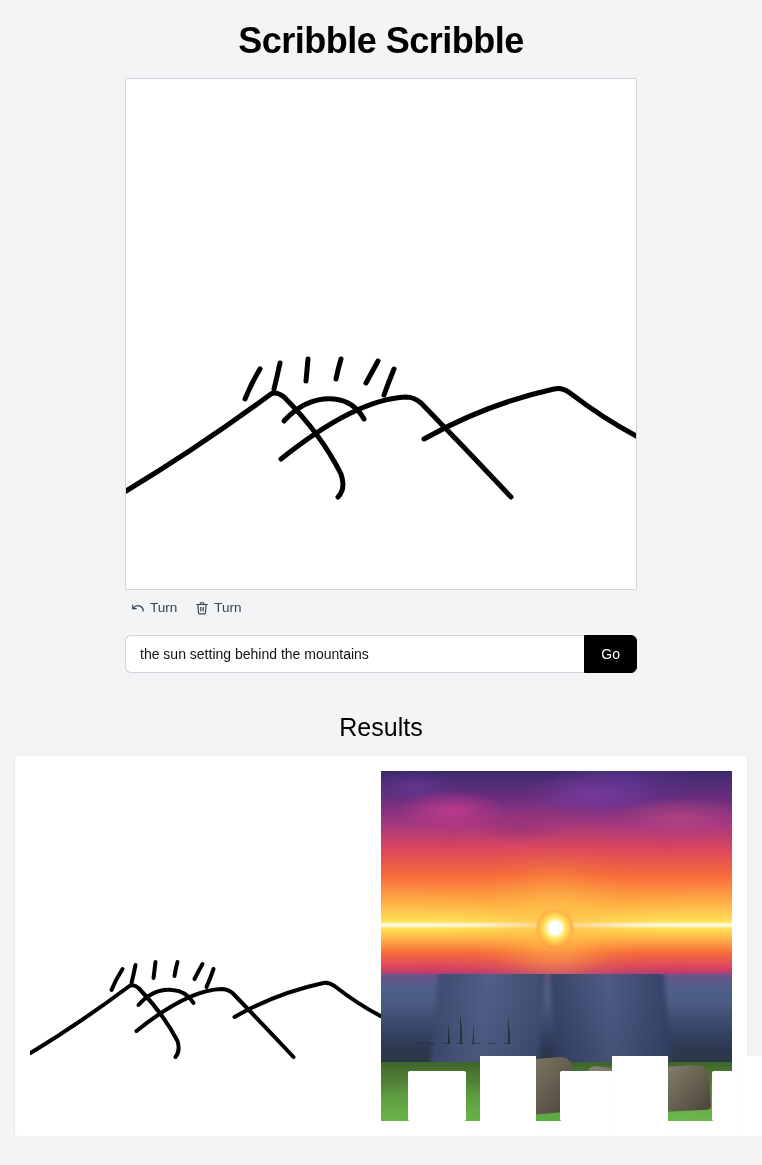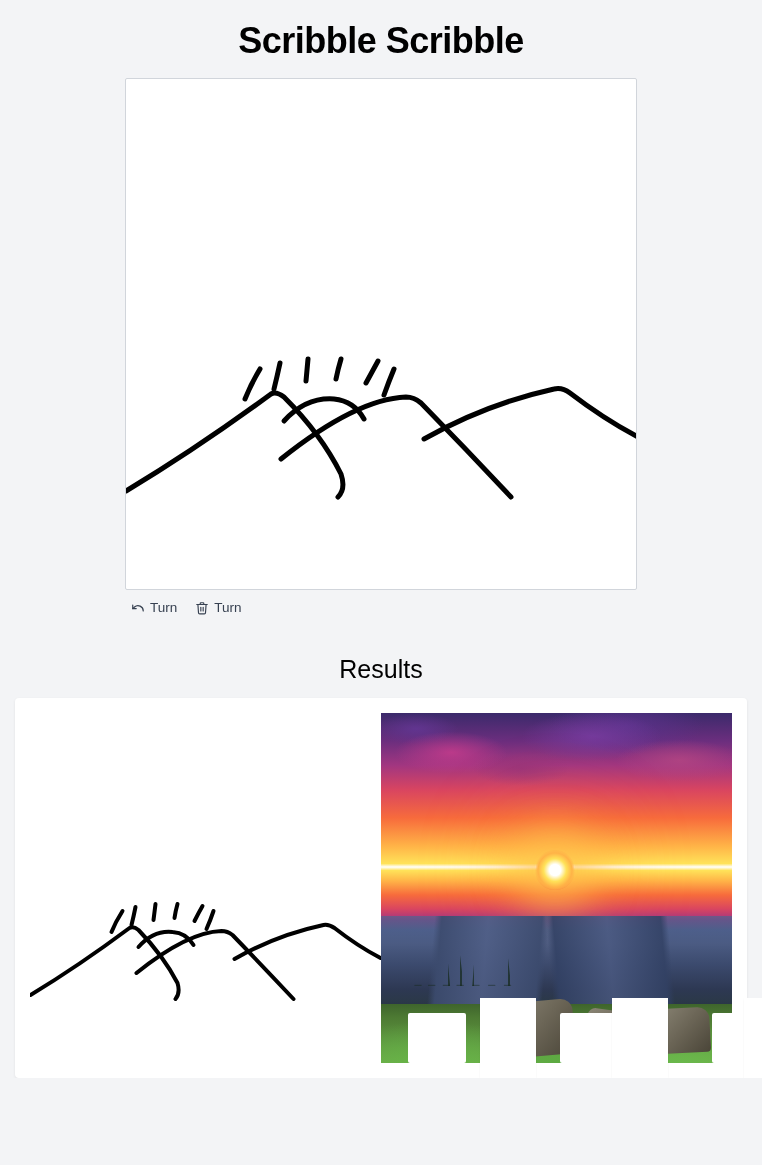--- a/index.html
+++ b/index.html
@@ -297,20 +297,24 @@
         <polyline points="3 6 5 6 21 6"></polyline>
         <path d="M19 6l-1 14a2 2 0 0 1-2 2H8a2 2 0 0 1-2-2L5 6"></path>
         <path d="M10 11v6"></path>
         <path d="M14 11v6"></path>
         <path d="M9 6V4a1 1 0 0 1 1-1h4a1 1 0 0 1 1 1v2"></path>
       </svg>
       <span>Turn</span>
     </button>
   </div>
 
+  <div class="prompt-row">
+    <input class="prompt-input" type="text" value="the sun setting behind the mountains" style="">
+    <button class="go-btn">Go</button>
+  </div>
 </div>
 
 <h2 class="results-heading">Results</h2>
 
 <div class="results-wrap">
   <div class="result-card">
     <div class="result-half sketch">
       <svg viewBox="0 0 350 350" width="100%" height="100%">
         <g stroke="#000" stroke-width="4" fill="none" stroke-linecap="round" stroke-linejoin="round">
           <path d="M 0 282 Q 48 253 99 215 Q 103 213 108 217 Q 133 243 147 270 Q 150 280 145 286"></path>

